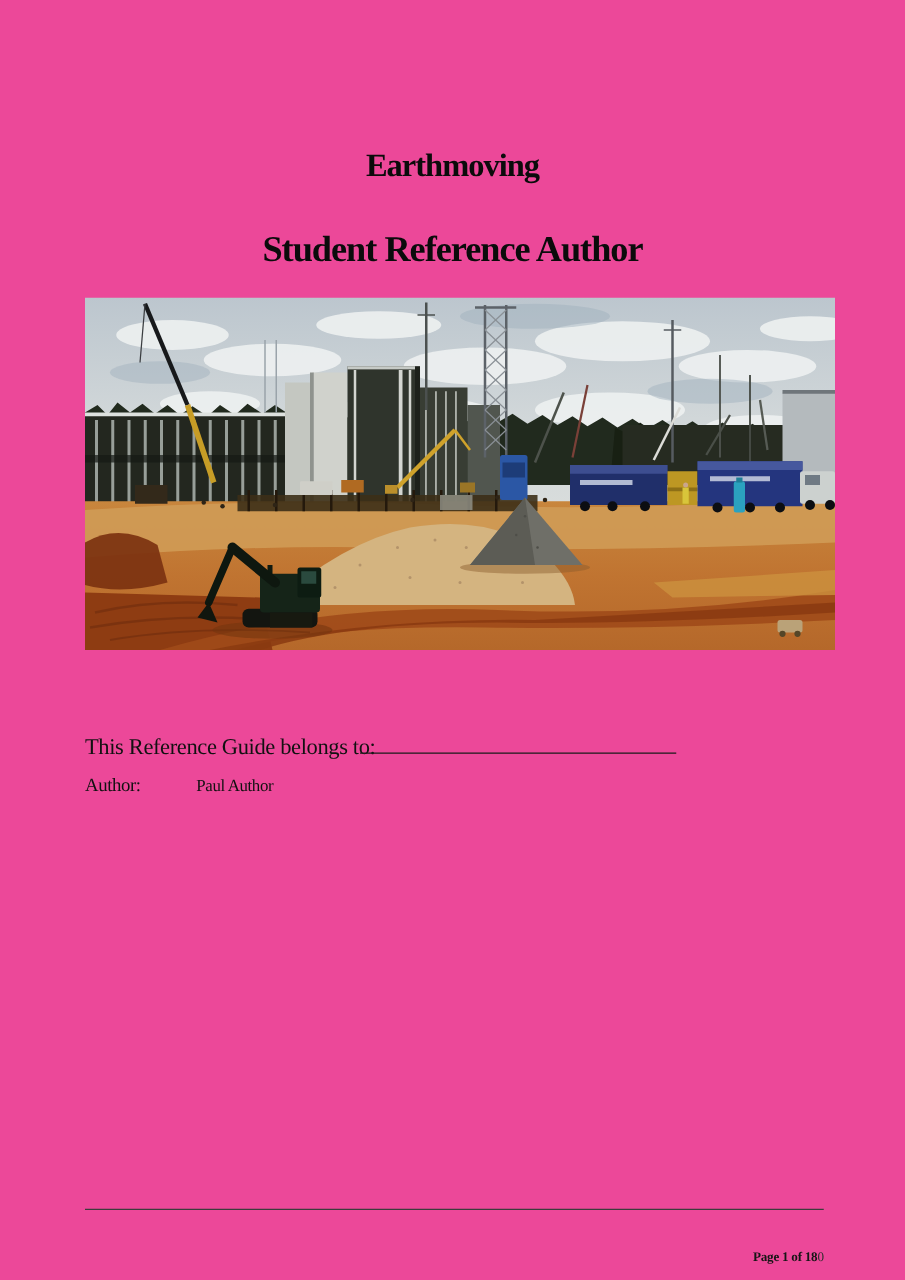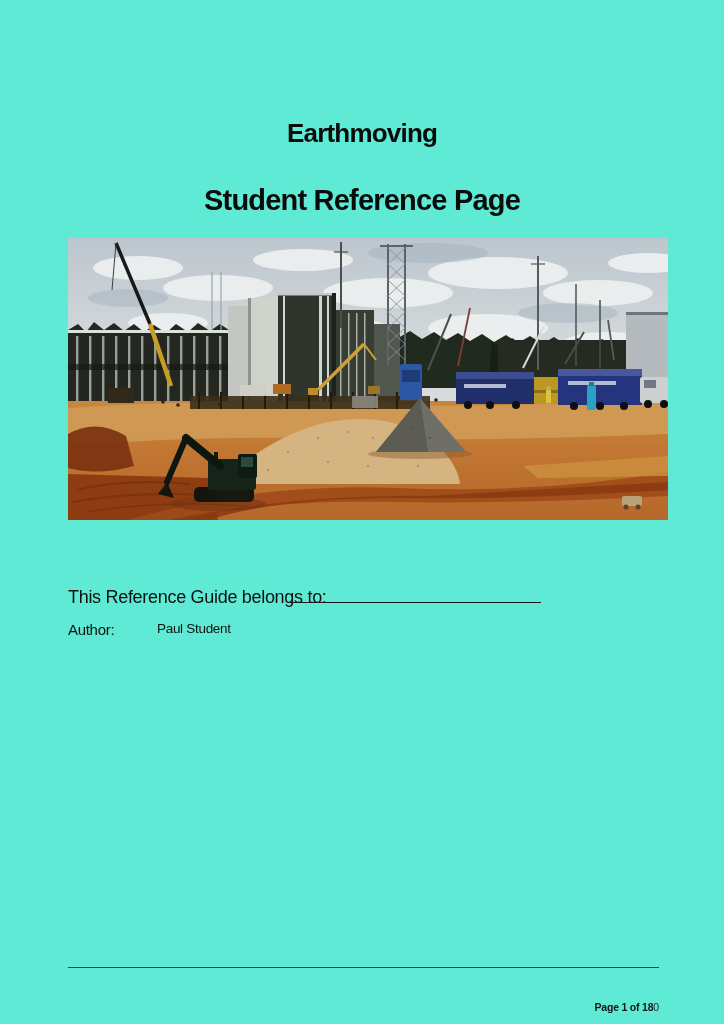--- a/index.html
+++ b/index.html
@@ -1,20 +1,20 @@
 <!DOCTYPE html>
 <html><head>
 <meta charset="utf-8">
 <style>
   html,body{margin:0;padding:0;background:#ffffff;}
   .page{
     position:relative;
     width:724px;height:1024px;
-    background:#5eead4;
-    font-family:Liberation Sans, sans-serif;
+    background:#ec4899;
+    font-family:Liberation Serif, serif;
     color:#000;
     overflow:hidden;
   }
   .title{
     position:absolute;top:120px;left:0;width:724px;
     text-align:center;font-size:26px;font-weight:bold;
     letter-spacing:-0.8px;line-height:1;color:#0b0b0b;
   }
   .subtitle{
     position:absolute;top:186px;left:0;width:724px;
@@ -52,21 +52,21 @@
   }
   .footer-text .pg-bold{font-weight:bold;}
   .footer-text .pg-rest{font-weight:normal;color:#2c2c2c;}
 </style>
 </head>
 <body>
 
 <div class="page">
 
   <div class="title">Earthmoving</div>
-  <div class="subtitle">Student Reference Page</div>
+  <div class="subtitle">Student Reference Author</div>
 
   <figure class="cover" role="img" aria-label="Construction site panorama: excavator digging orange dirt in front of gravel stockpiles, site buildings, tower cranes and blue site trucks under a cloudy sky">
     <svg viewBox="0 0 600 282" preserveAspectRatio="none">
       <defs>
         <linearGradient id="sky" x1="0" y1="0" x2="0" y2="1">
           <stop offset="0" stop-color="#bcc6ce"></stop>
           <stop offset="0.55" stop-color="#d1d7d9"></stop>
           <stop offset="1" stop-color="#d9dddc"></stop>
         </linearGradient>
         <linearGradient id="dirt" x1="0" y1="0" x2="0" y2="1">
@@ -309,20 +309,20 @@
         <circle cx="558" cy="269" r="2.5" fill="#544628"></circle>
         <circle cx="570" cy="269" r="2.5" fill="#544628"></circle>
       </g>
     </svg>
   </figure>
 
   <span class="belongs-label">This Reference Guide belongs to:</span>
   <span class="blank-line"></span>
 
   <span class="author-label">Author:</span>
-  <span class="author-value">Paul Student</span>
+  <span class="author-value">Paul Author</span>
 
   <div class="footer-rule"></div>
   <div class="footer-text">
     <span class="pg-bold">Page 1 of 18</span><span class="pg-rest">0</span>
   </div>
 
 </div>
 
 </body></html>

